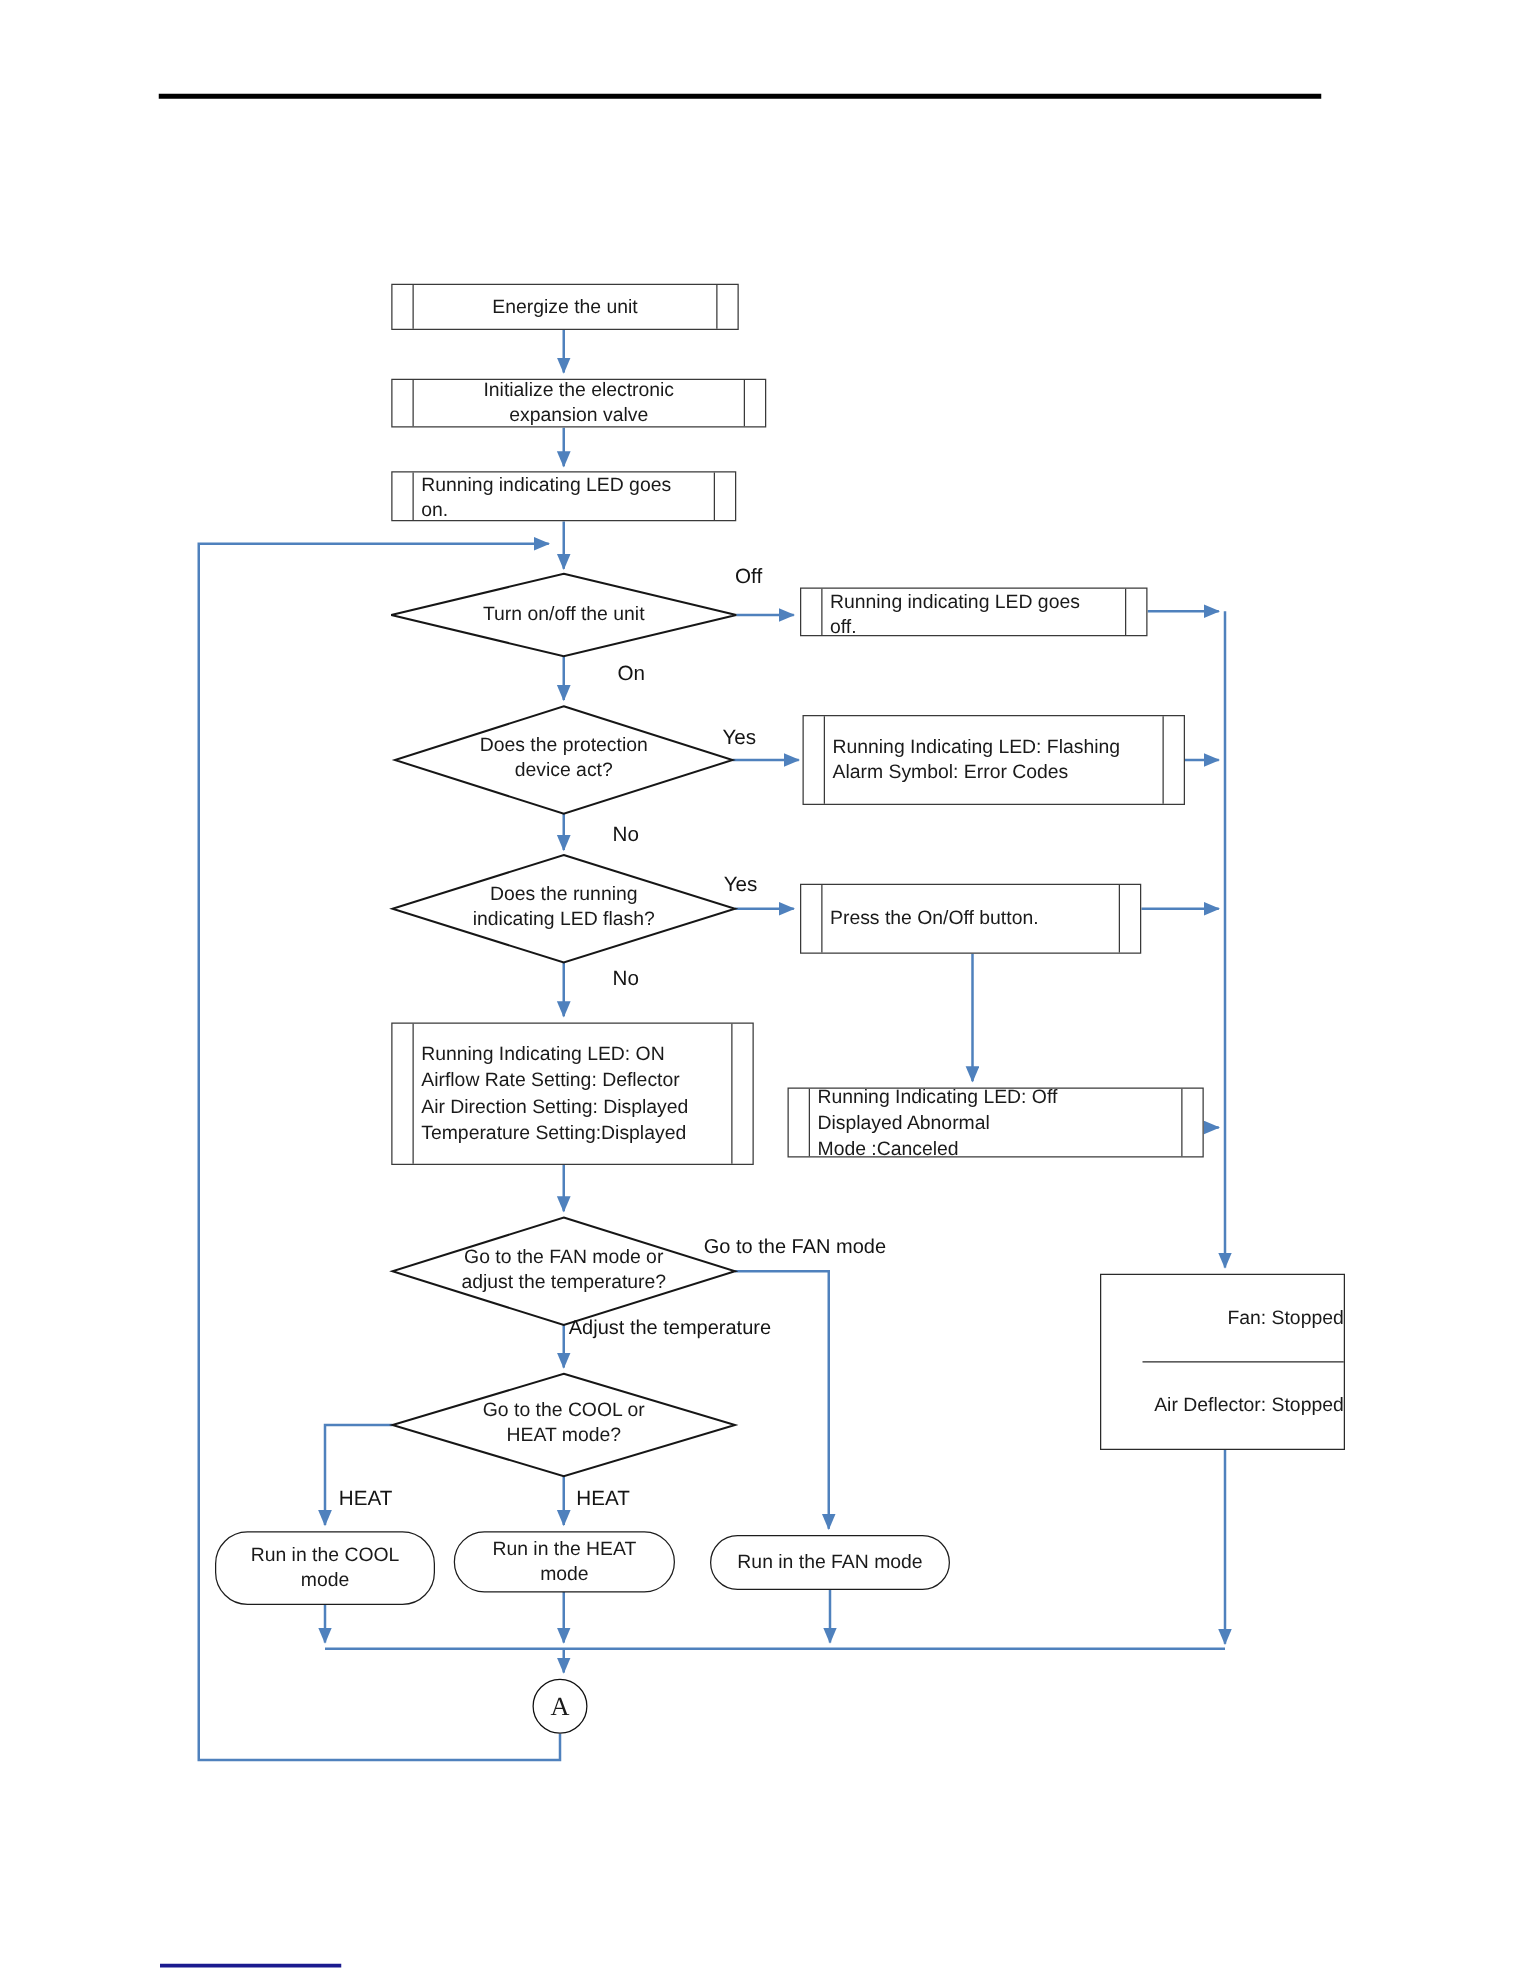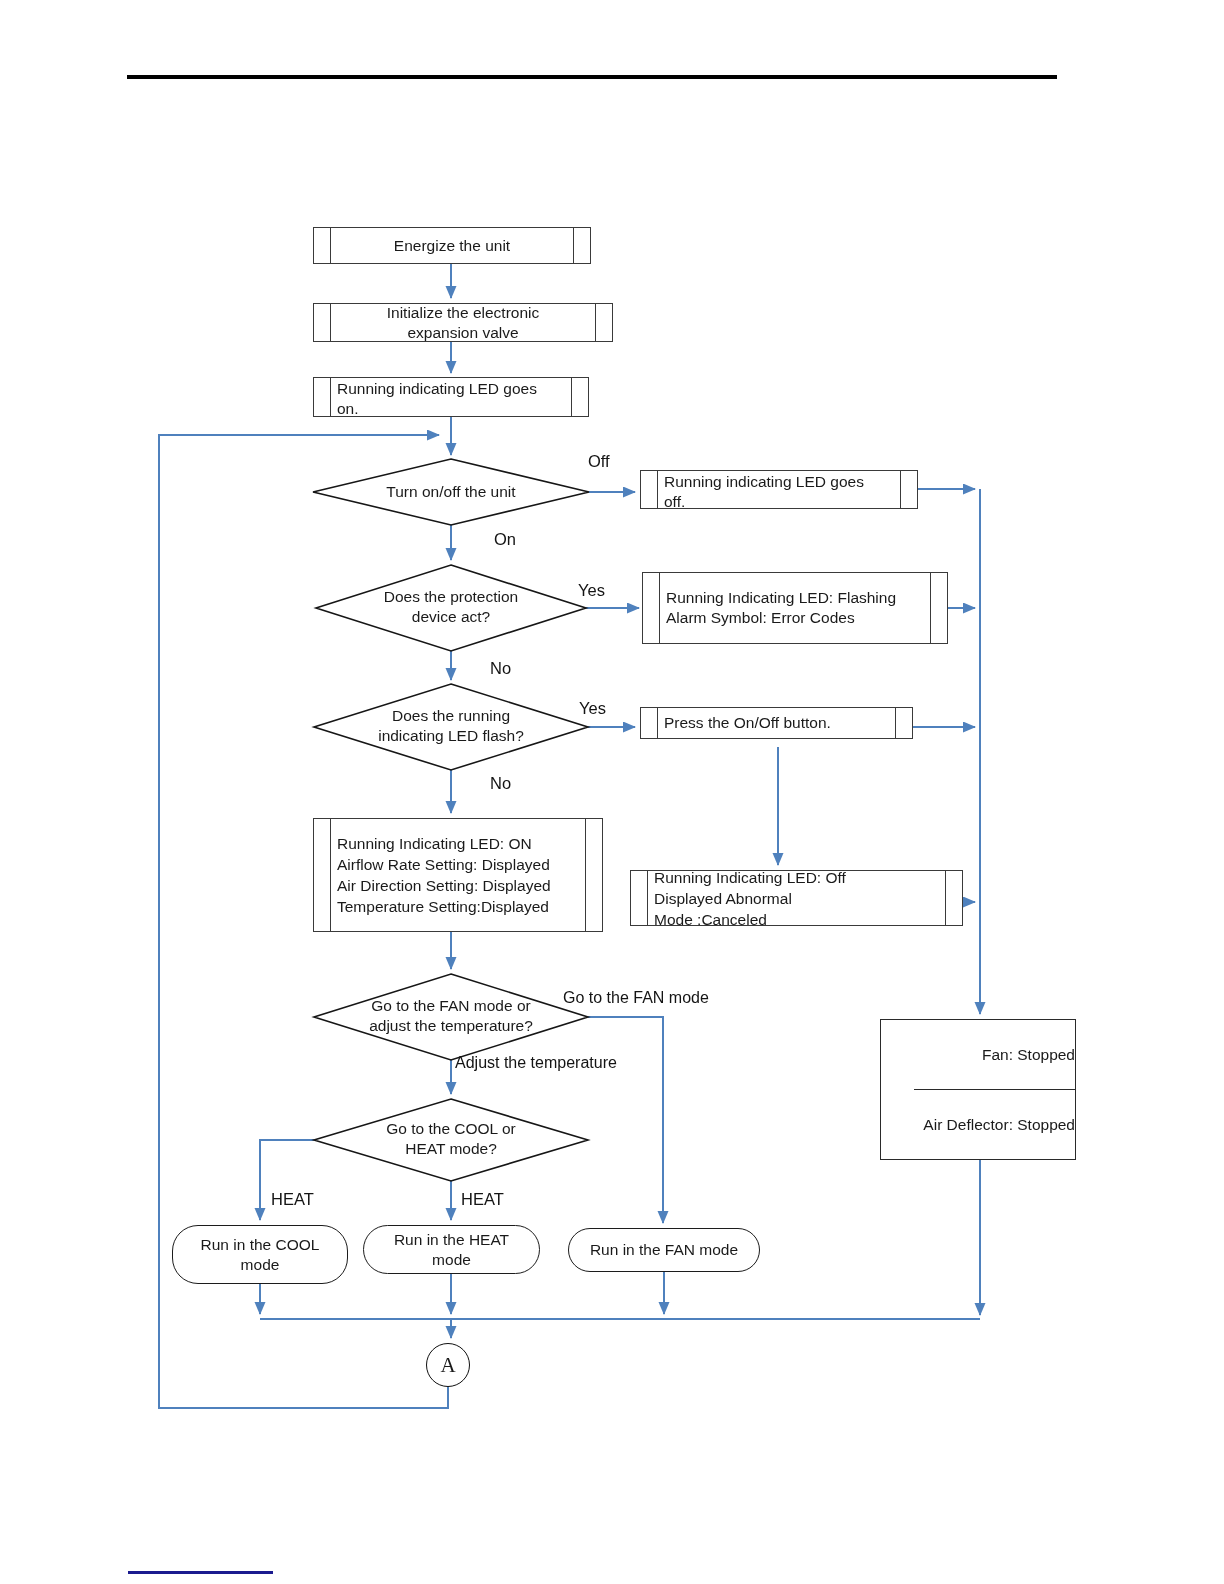--- a/index.html
+++ b/index.html
@@ -126,30 +126,30 @@
     </div>
   </div>
 
   <div class="pp left" style="left:642px;top:572px;width:306px;height:72px;">
     <div class="txt">
       <span>Running Indicating LED: Flashing</span>
       <span>Alarm Symbol: Error Codes</span>
     </div>
   </div>
 
-  <div class="pp left" style="left:640px;top:707px;width:273px;height:32px;">
+  <div class="pp left" style="left:640px;top:707px;width:273px;height:56px;">
     <div class="txt">
         <span>Press the On/Off button.</span>
       </div>
   </div>
 
   <div class="pp left" style="left:313px;top:818px;width:290px;height:114px;line-height:21px;">
     <div class="txt">
       <span>Running Indicating LED: ON</span>
-      <span>Airflow Rate Setting: Displayed</span>
+      <span>Airflow Rate Setting: Deflector</span>
       <span>Air Direction Setting: Displayed</span>
       <span>Temperature Setting:Displayed</span>
     </div>
   </div>
 
   <div class="pp left" style="left:630px;top:870px;width:333px;height:56px;line-height:21px;">
     <div class="txt">
       <span>Running Indicating LED: Off</span>
       <span>Displayed Abnormal</span>
       <span>Mode :Canceled</span>

